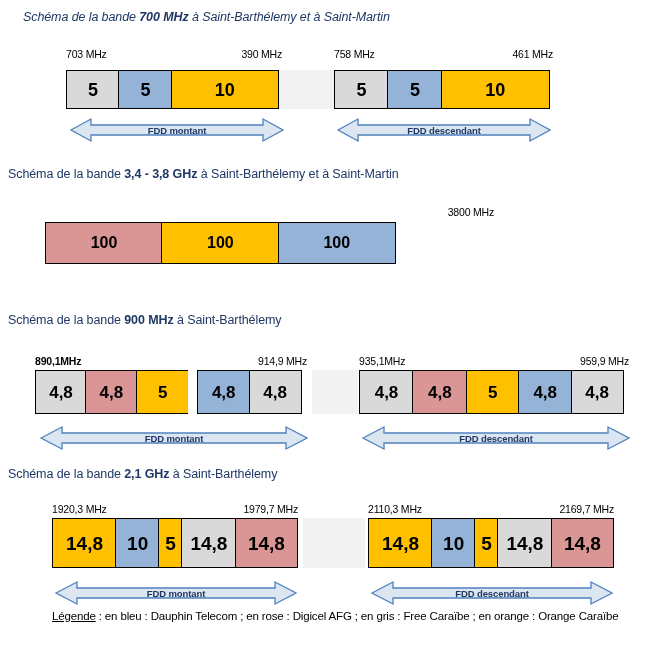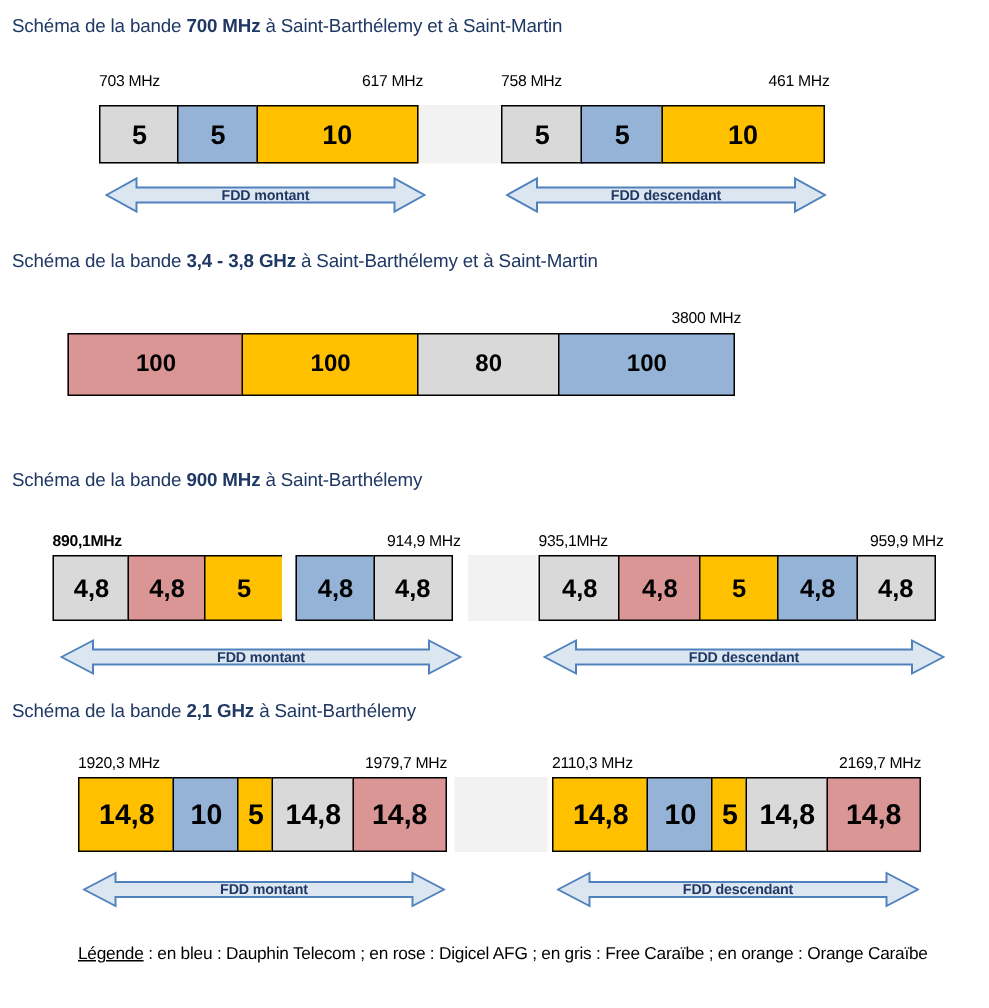--- a/index.html
+++ b/index.html
@@ -95,28 +95,28 @@
     font-size: 11.5px;
     color: #000000;
     white-space: nowrap;
     letter-spacing: -0.15px;
   }
   .legend u { text-decoration: underline; }
 </style>
 </head>
 <body>
 
-<div class="section-title" style="left:8px; top:10px;">
+<div class="section-title" style="left:23px; top:10px;font-style:italic;">
   <span>Schéma de la bande </span><b>700 MHz</b><span> à Saint-Barthélemy et à Saint-Martin</span>
 </div>
 
 <div class="mid-gap" style="left:270px; top:70px; width:66px; height:39px;"></div>
 
 <div class="edge-label" style="left:66px; top:48px;">703 MHz</div>
-<div class="edge-label right" style="left:168px; top:48px; width:114px;">617 MHz</div>
+<div class="edge-label right" style="left:168px; top:48px; width:114px;">390 MHz</div>
 
 <div class="bar-wrap" style="left:66px; top:70px; width:216px; height:39px;">
   <div class="blk" style="width:54px; background:#d9d9d9; font-size:18px;">5</div>
   <div class="blk" style="width:54px; background:#95b3d7; font-size:18px;">5</div>
   <div class="blk" style="width:108px; background:#ffc000; font-size:18px;">10</div>
 </div>
 
 <div class="fdd" style="left:70px; top:117px; width:214px;">
   <svg viewBox="0 0 214 26" preserveAspectRatio="none">
     <polygon points="1,13 21,2 21,8 193,8 193,2 213,13 193,24 193,18 21,18 21,24" fill="#dce6f1" stroke="#4f81bd" stroke-width="1.3" stroke-linejoin="miter"></polygon>
@@ -143,21 +143,20 @@
 <div class="section-title" style="left:8px; top:167px;">
   <span>Schéma de la bande </span><b>3,4 - 3,8 GHz</b><span> à Saint-Barthélemy et à Saint-Martin</span>
 </div>
 
 <div class="edge-label" style="left:45px; top:206px;margin-top:16px;">3420 MHz</div>
 <div class="edge-label right" style="left:380px; top:206px; width:114px;">3800 MHz</div>
 
 <div class="bar-wrap" style="left:45px; top:222px; width:450px; height:42px;">
   <div class="blk" style="width:118px; background:#d99694; font-size:16px;">100</div>
   <div class="blk" style="width:118px; background:#ffc000; font-size:16px;">100</div>
-  <div class="blk" style="width:96px; background:#d9d9d9; font-size:16px;">80</div>
   <div class="blk" style="width:118px; background:#95b3d7; font-size:16px;">100</div>
 </div>
 
 <div class="section-title" style="left:8px; top:313px;">
   <span>Schéma de la bande </span><b>900 MHz</b><span> à Saint-Barthélemy</span>
 </div>
 
 <div class="mid-gap" style="left:312px; top:370px; width:46px; height:44px;"></div>
 
 <div class="edge-label" style="left:35px; top:355px;font-weight:bold;">890,1MHz</div>
@@ -232,15 +231,15 @@
   <div class="blk" style="width:64px; background:#d99694; font-size:19px;">14,8</div>
 </div>
 
 <div class="fdd" style="left:371px; top:580px; width:242px;">
   <svg viewBox="0 0 242 26" preserveAspectRatio="none">
     <polygon points="1,13 22,2 22,8 220,8 220,2 241,13 220,24 220,18 22,18 22,24" fill="#dce6f1" stroke="#4f81bd" stroke-width="1.3" stroke-linejoin="miter"></polygon>
   </svg>
   <div class="fdd-label">FDD descendant</div>
 </div>
 
-<div class="legend" style="left:8px; top:630px;padding-left:44px;">
+<div class="legend" style="left:8px; top:610px;padding-left:44px;">
   <u>Légende</u><span> : en bleu : Dauphin Telecom ; en rose : Digicel AFG ; en gris : Free Caraïbe ; en orange : Orange Caraïbe</span>
 </div>
 
 </body></html>

